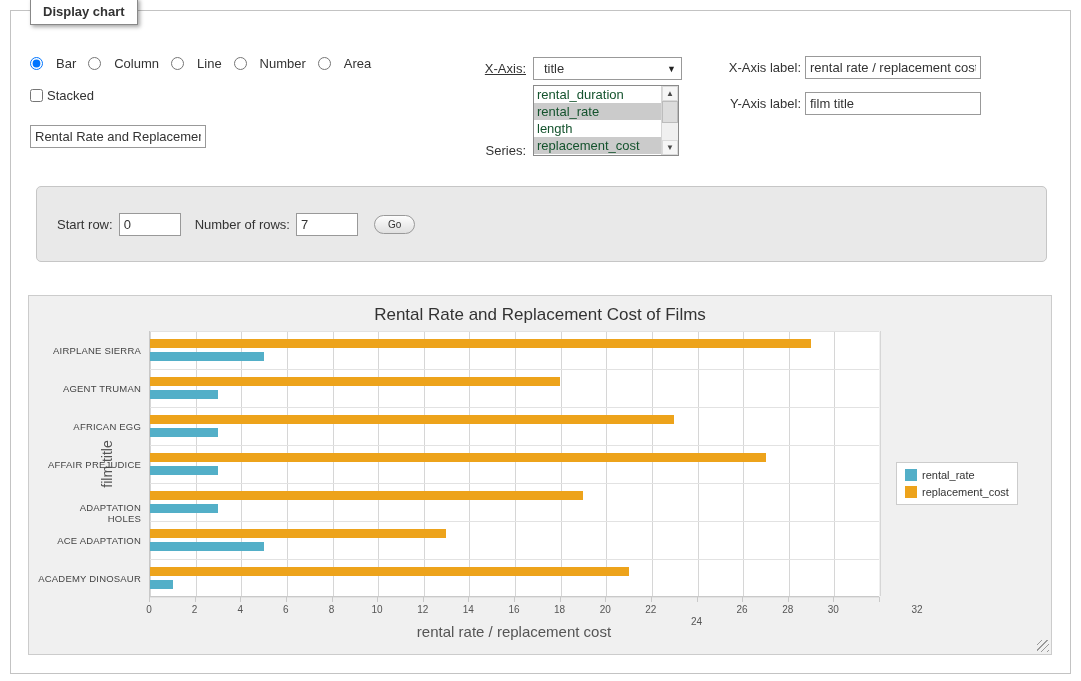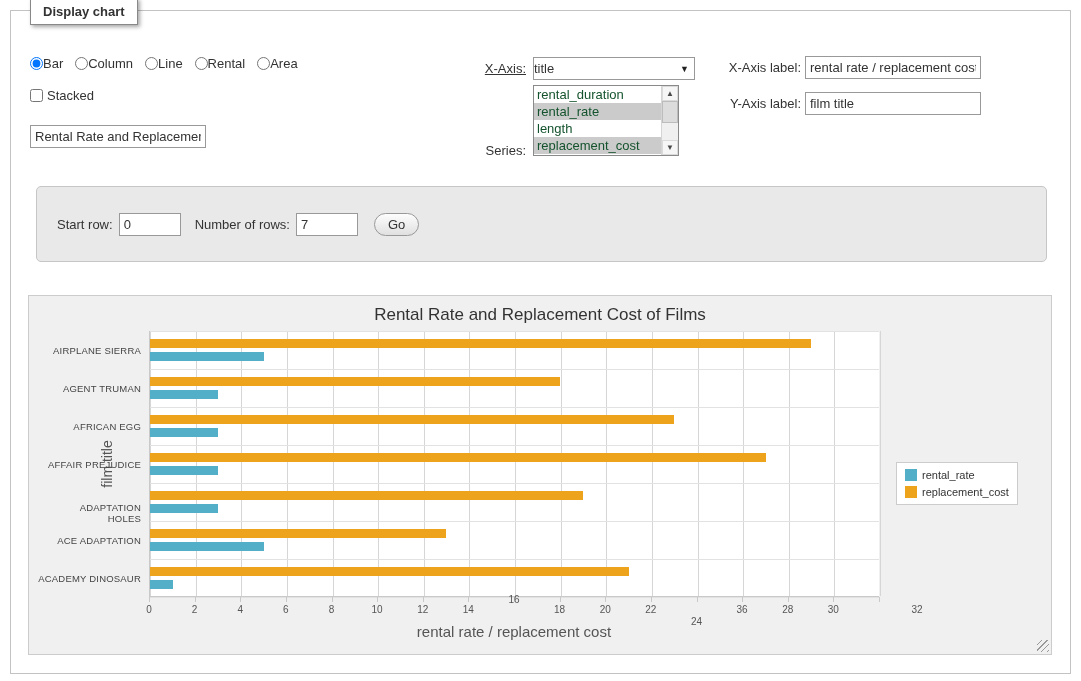--- a/index.html
+++ b/index.html
@@ -4,55 +4,55 @@
 <style>
   * { margin:0; padding:0; box-sizing:border-box; }
   html,body { width:1081px; height:681px; background:#fff; font-family:"Liberation Sans",sans-serif; font-size:13px; color:#333; }
   body { position:relative; overflow:hidden; }
 
   .fieldset { position:absolute; left:10px; top:10px; width:1061px; height:664px; border:1px solid #c3c3c3; background:#fff; }
   .legend-box { position:absolute; left:19px; top:-13px; background:#fff; border:1px solid #888;
     padding:5px 12px; font-weight:bold; font-size:13px; box-shadow:2px 2px 4px rgba(0,0,0,.35); }
 
   .radio-row { position:absolute; left:19px; top:45px; display:flex; align-items:center; }
-  .radio-row label { display:flex; align-items:center; margin-right:12px; gap:0; }
+  .radio-row label { display:flex; align-items:center; margin-right:12px; gap:13px; }
 
   .stacked-row { position:absolute; left:19px; top:77px; display:flex; align-items:center; gap:4px; }
 
   input[type=text] { border:1px solid #999; height:23px; padding:2px 4px; font:13px "Liberation Sans",sans-serif; color:#333; background:#fff; }
   .title-input { position:absolute; left:19px; top:114px; width:176px; }
 
   .field-label { position:absolute; width:85px; text-align:right; color:#333; }
   .xaxis-label { left:430px; top:50px;text-decoration:underline; }
   .series-label { left:430px; top:132px; }
   .axis-field-label { position:absolute; width:100px; text-align:right; left:690px; }
   .xaxis-field-label { top:49px; }
   .yaxis-field-label { top:85px; }
   .xaxis-value-input { position:absolute; left:794px; top:45px; width:176px; }
   .yaxis-value-input { position:absolute; left:794px; top:81px; width:176px; }
 
-  .select { position:absolute; left:522px; top:46px; width:162px; height:23px; display:flex; align-items:center;
-    justify-content:space-between; background:#fff; border:1px solid #999; padding:0 5px 0 0; cursor:default; }
+  .select { position:absolute; left:522px; top:46px; width:149px; height:23px; display:flex; align-items:center;
+    justify-content:space-between; background:#fff; border:1px solid #999; padding:0 5px 0 10px; cursor:default; }
   .sel-arrow { font-size:9px; color:#222; }
 
   .listbox { position:absolute; left:522px; top:74px; width:146px; height:71px; background:#fff; border:1px solid #8a8a8a; display:flex; }
   .listbox-options { flex:1; overflow:hidden; }
   .option { height:17px; line-height:17px; padding:0 3px; font-size:13px; white-space:nowrap; color:#14532d; }
   .option.selected { background:#cbcbcb; }
   .listbox-scrollbar { width:17px; background:#f0f0f0; border-left:1px solid #d5d5d5; position:relative; }
   .sb-btn { height:15px; font-size:8px; color:#4a4a4a; text-align:center; line-height:14px; background:#f6f6f6; border:1px solid #dadada; }
   .sb-down { position:absolute; bottom:0; left:0; right:0; }
   .sb-thumb { position:absolute; top:15px; left:0; right:0; height:22px; background:#dcdcdc; border:1px solid #bcbcbc; }
 
   .rows-panel { position:absolute; left:25px; top:175px; width:1011px; height:76px; background:#e9e9e9;
     border:1px solid #c6c6c6; border-radius:5px; display:flex; align-items:center; padding-left:20px; }
   .rows-panel .lbl { margin-right:6px; }
   .rows-input { width:62px; }
   .num-rows-lbl { margin-left:14px; }
-  .go-btn { margin-left:16px; padding:3px 13px; font-size:13px; color:#333; background:linear-gradient(#fdfdfd,#e0e0e0);
+  .go-btn { margin-left:16px; padding:3px 13px; font-size:10px; color:#333; background:linear-gradient(#fdfdfd,#e0e0e0);
     border:1px solid #999; border-radius:12px; cursor:pointer; }
 
   .chart-panel { position:absolute; left:17px; top:284px; width:1024px; height:360px; background:#f0f0f0; border:1px solid #ccc; }
   .chart-title { position:absolute; top:9px; left:0; width:100%; text-align:center; font-size:17px; color:#333; }
   .plot { position:absolute; left:120px; top:35px; width:730px; height:266px; background:#fff;
     border-left:1px solid #c9c9c9; border-bottom:1px solid #c9c9c9; }
   .gridline-v { position:absolute; top:0; bottom:0; width:1px; background:#d6d6d6; }
   .gridline-h { position:absolute; left:0; right:0; height:1px; background:#e2e2e2; }
   .bar { position:absolute; left:0; height:9px; }
   .cat-label { position:absolute; left:0; width:112px; text-align:right; font-size:9.5px; color:#444; letter-spacing:.2px; }
@@ -81,21 +81,21 @@
       <label>
         <input type="radio" name="charttype" style="">
         <span>Column</span>
       </label>
       <label>
         <input type="radio" name="charttype" style="">
         <span>Line</span>
       </label>
       <label>
         <input type="radio" name="charttype" style="">
-        <span>Rental</span>
+        <span>Number</span>
       </label>
       <label>
         <input type="radio" name="charttype" style="">
         <span>Area</span>
       </label>
     </div>
 
   <div class="stacked-row">
     <input type="checkbox" style="">
     <span>Stacked</span>
@@ -204,31 +204,31 @@
       <div class="tick-label" style="left: 241.875px; top: 308px;">6</div>
       <div class="tick-mark" style="left: 302.5px; top: 301px;"></div>
       <div class="tick-label" style="left: 287.5px; top: 308px;">8</div>
       <div class="tick-mark" style="left: 348.125px; top: 301px;"></div>
       <div class="tick-label" style="left: 333.125px; top: 308px;">10</div>
       <div class="tick-mark" style="left: 393.75px; top: 301px;"></div>
       <div class="tick-label" style="left: 378.75px; top: 308px;">12</div>
       <div class="tick-mark" style="left: 439.375px; top: 301px;"></div>
       <div class="tick-label" style="left: 424.375px; top: 308px;">14</div>
       <div class="tick-mark" style="left: 485px; top: 301px;"></div>
-      <div class="tick-label" style="left: 470px; top: 298px;">16</div>
+      <div class="tick-label" style="left: 470px; top: 308px;">16</div>
       <div class="tick-mark" style="left: 530.625px; top: 301px;"></div>
       <div class="tick-label" style="left: 515.625px; top: 308px;">18</div>
       <div class="tick-mark" style="left: 576.25px; top: 301px;"></div>
       <div class="tick-label" style="left: 561.25px; top: 308px;">20</div>
       <div class="tick-mark" style="left: 621.875px; top: 301px;"></div>
       <div class="tick-label" style="left: 606.875px; top: 308px;">22</div>
       <div class="tick-mark" style="left: 667.5px; top: 301px;"></div>
       <div class="tick-label" style="left: 652.5px; top: 320px;">24</div>
       <div class="tick-mark" style="left: 713.125px; top: 301px;"></div>
-      <div class="tick-label" style="left: 698.125px; top: 308px;">36</div>
+      <div class="tick-label" style="left: 698.125px; top: 308px;">26</div>
       <div class="tick-mark" style="left: 758.75px; top: 301px;"></div>
       <div class="tick-label" style="left: 743.75px; top: 308px;">28</div>
       <div class="tick-mark" style="left: 804.375px; top: 301px;"></div>
       <div class="tick-label" style="left: 789.375px; top: 308px;">30</div>
       <div class="tick-mark" style="left: 850px; top: 301px;"></div>
       <div class="tick-label" style="left: 873px; top: 308px;">32</div>
       <div class="cat-label" style="top: 49px;">AIRPLANE SIERRA</div>
       <div class="cat-label" style="top: 87px;">AGENT TRUMAN</div>
       <div class="cat-label" style="top: 125px;">AFRICAN EGG</div>
       <div class="cat-label" style="top: 163px;">AFFAIR PREJUDICE</div>

